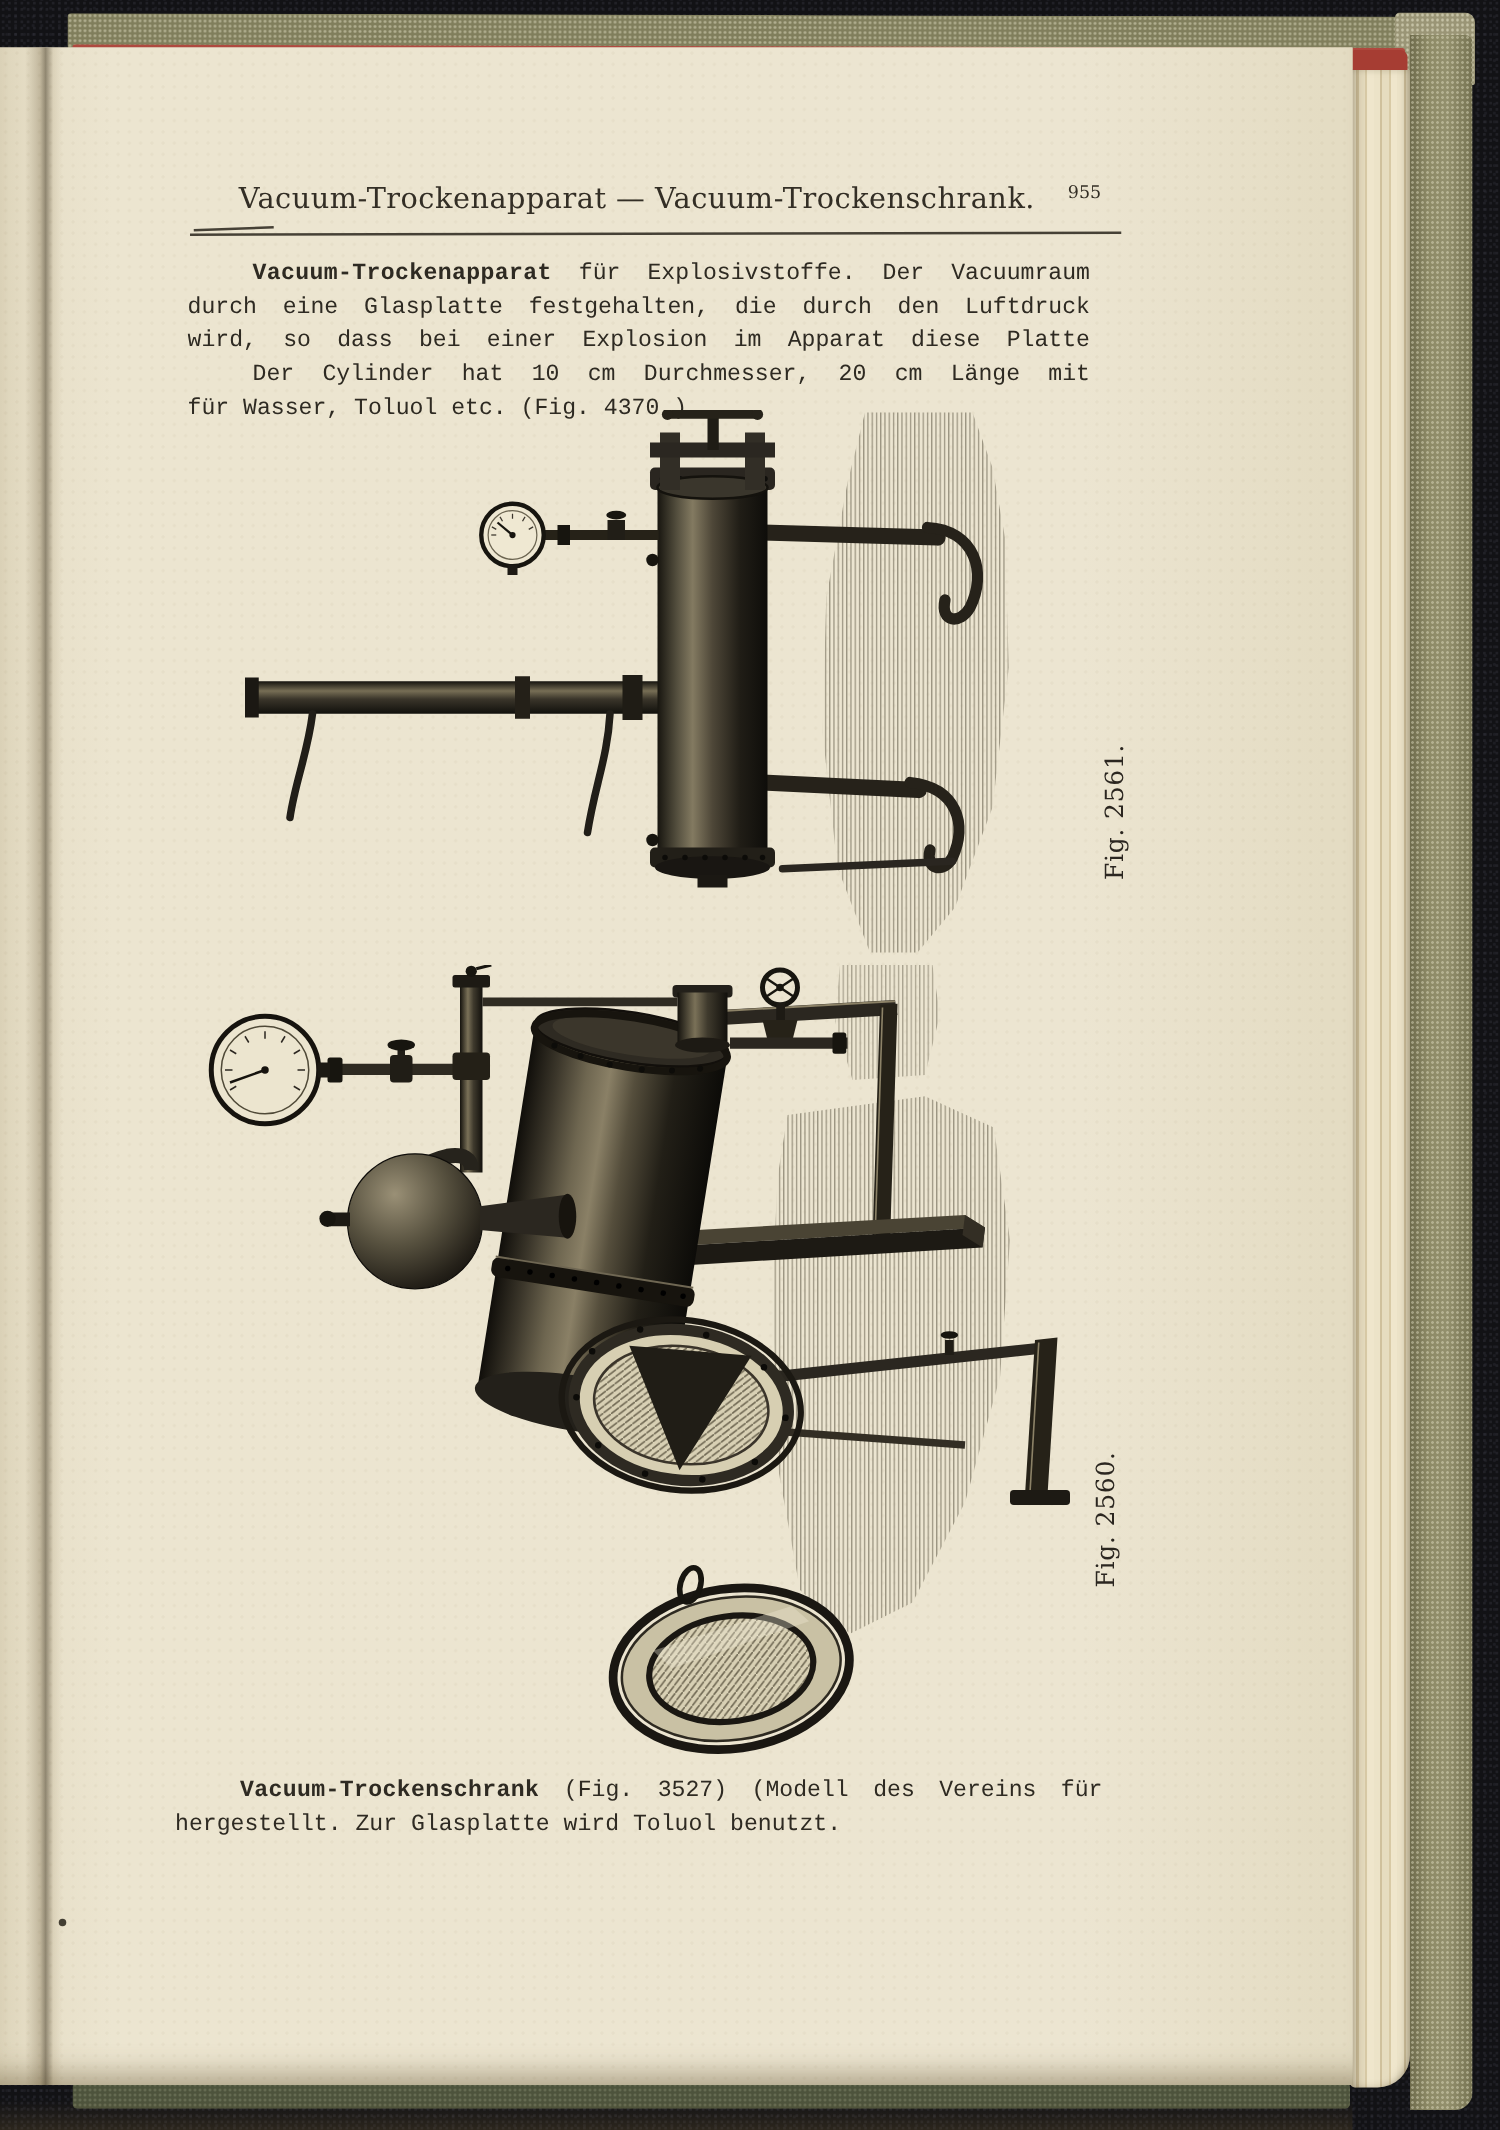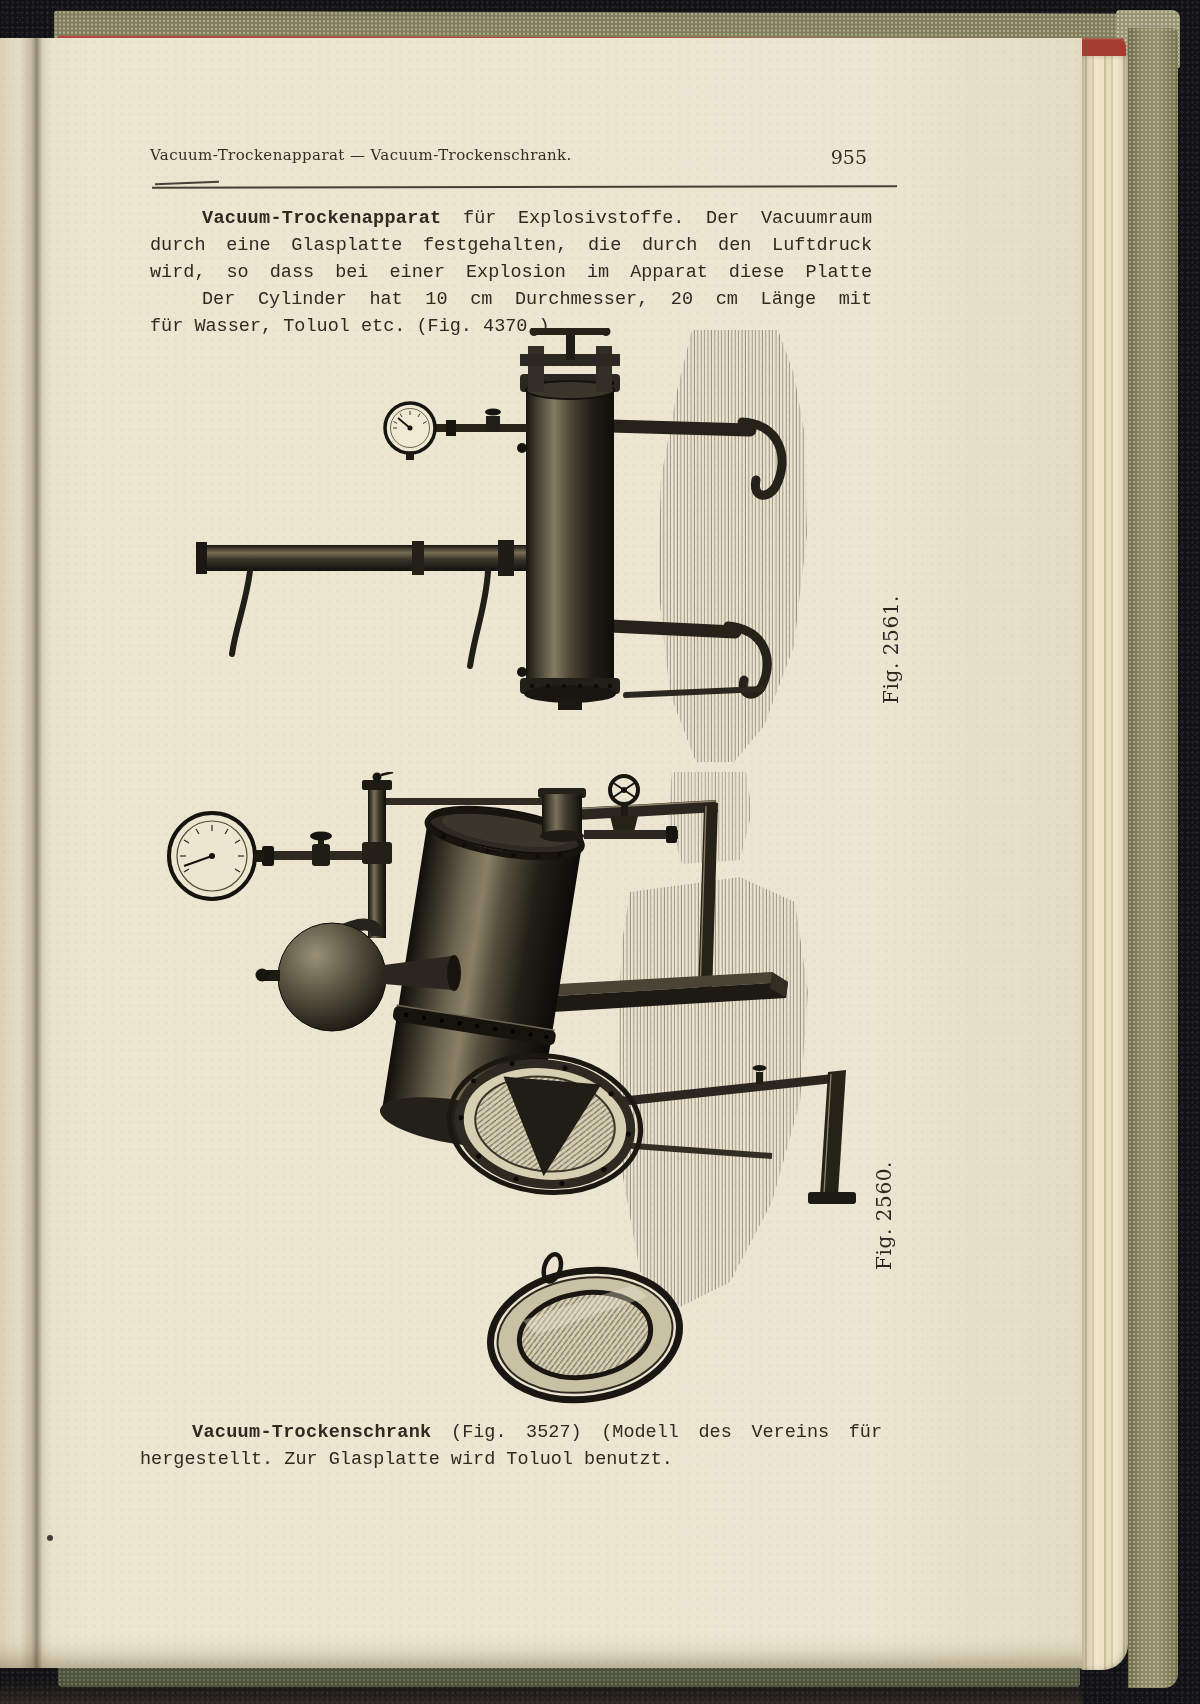--- a/index.html
+++ b/index.html
@@ -45,22 +45,22 @@
       radial-gradient(rgba(120,100,60,.05) 1px, transparent 1.6px),
       linear-gradient(90deg,#ddd4ba 0,#e7dfc8 30px,#ece5d0 90px,#ece5d1 80%,#e4dcc3 98%),
       linear-gradient(180deg,rgba(120,95,55,.18) 0,rgba(0,0,0,0) 22px);
     background-size:9px 9px,100% 100%,100% 100%;
     box-shadow:inset 0 -26px 22px -18px rgba(95,80,45,.45);}
   .page-bottom-curl{left:0;top:1642px;width:1082px;height:26px;
     background:linear-gradient(180deg,rgba(0,0,0,0),rgba(110,90,50,.3));}
 
   
   .running-head{left:150px;top:146px;width:735px;height:26px;color:#332e25;}
-  .head-title{position:absolute;left:0;right:16px;font-size:15px;letter-spacing:.4px;}
-  .page-num{position:absolute;right:18px;top:0;font-size:19px;}
+  .head-title{position:absolute;left:0;right:16px;text-align:center;font-size:23px;letter-spacing:.4px;}
+  .page-num{position:absolute;right:4px;top:0;font-size:14px;}
   .head-rule{left:152px;top:186px;width:745px;height:2px;background:#464136;transform:rotate(-.12deg);}
   .head-rule-frag{left:155px;top:182px;width:64px;height:2px;background:#464136;transform:rotate(-2.2deg);}
 
   .para{color:#2e2a22;font-size:18.5px;}
   .pline{height:27px;line-height:27px;overflow:hidden;text-align:justify;text-align-last:justify;font-family:Liberation Mono, monospace;-moz-text-align-last:justify;}
   .pline.last{text-align-last:left;-moz-text-align-last:left;}
   .pline.ind{padding-left:52px;}
   .para1{left:150px;top:205px;width:722px;}
   .para2{left:140px;top:1419px;width:742px;}
   b{font-weight:700;letter-spacing:.3px;}

